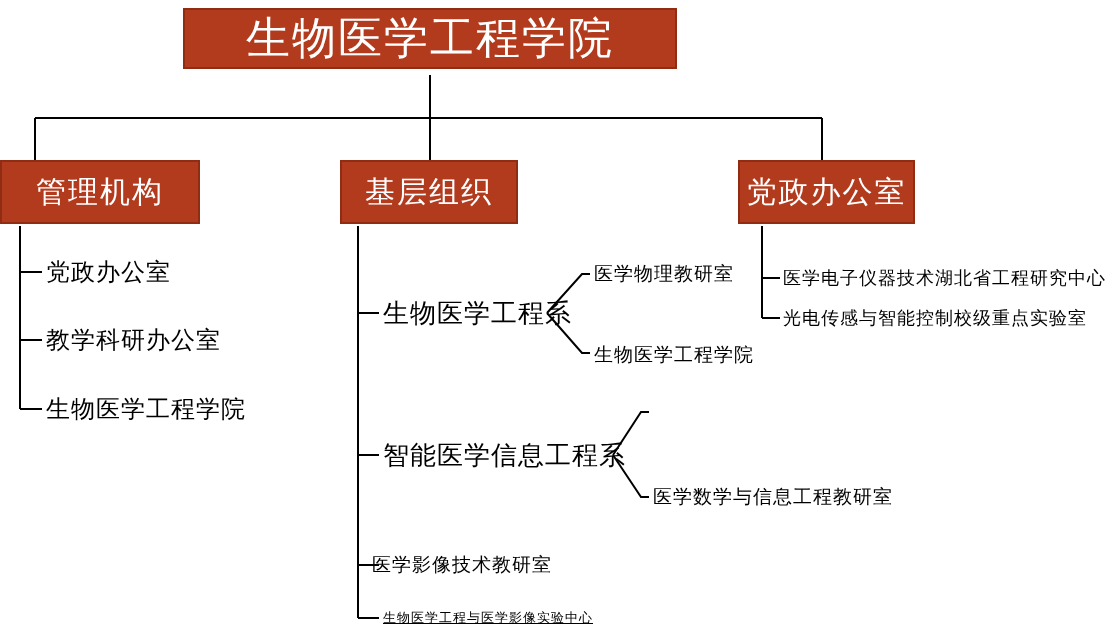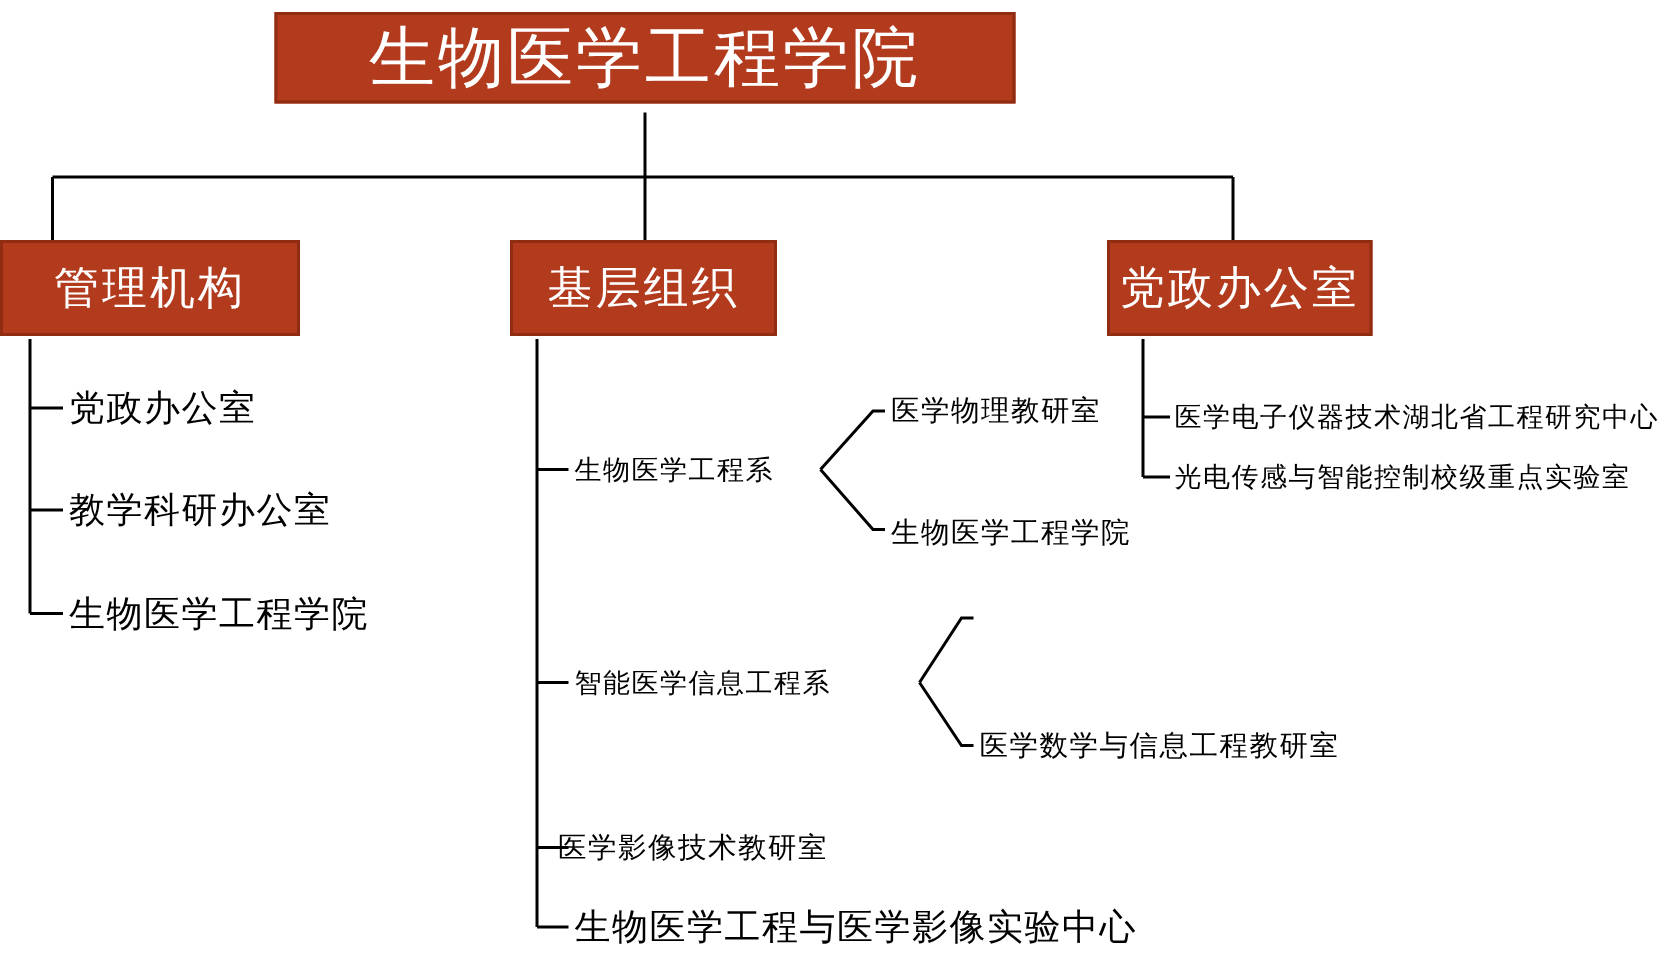--- a/index.html
+++ b/index.html
@@ -30,25 +30,25 @@
   .root-box{left:183px;top:8px;width:494px;height:61px;font-size:44px;text-align:right;}
   .l2-box{height:64px;font-size:30px;}
   .box-mgmt{left:0;top:160px;width:200px;}
   .box-grass{left:340px;top:160px;width:178px;align-items:center;}
   .box-research{left:738px;top:160px;width:177px;}
   .leaf{
     position:absolute;white-space:nowrap;color:var(--text);
     transform:translateY(-50%);letter-spacing:1px;
   }
   .mgmt-leaf{left:46px;font-size:24px;}
-  .dept-label{left:383px;font-size:18px;}
+  .dept-label{left:383px;font-size:26px;}
   .sub-leaf{font-size:19px;}
   .research-leaf{left:783px;font-size:18px;}
   .grass-leaf3{left:372px;font-size:19px;}
-  .grass-leaf4{left:383px;font-size:24px;}
+  .grass-leaf4{left:383px;font-size:13px;text-decoration:underline;}
 </style>
 </head>
 <body>
 
 <div class="stage">
 
   <svg class="connectors" viewBox="0 0 1119 636" xmlns="http://www.w3.org/2000/svg" aria-hidden="true">
 
     <path class="cline" d="M430 75 V118"></path>
     <path class="cline" d="M35 118 H822"></path>

